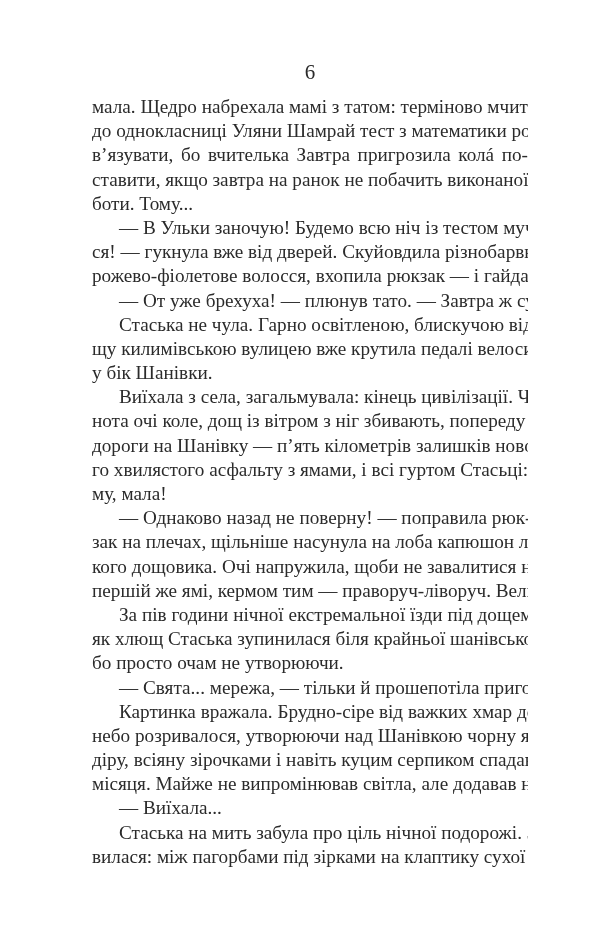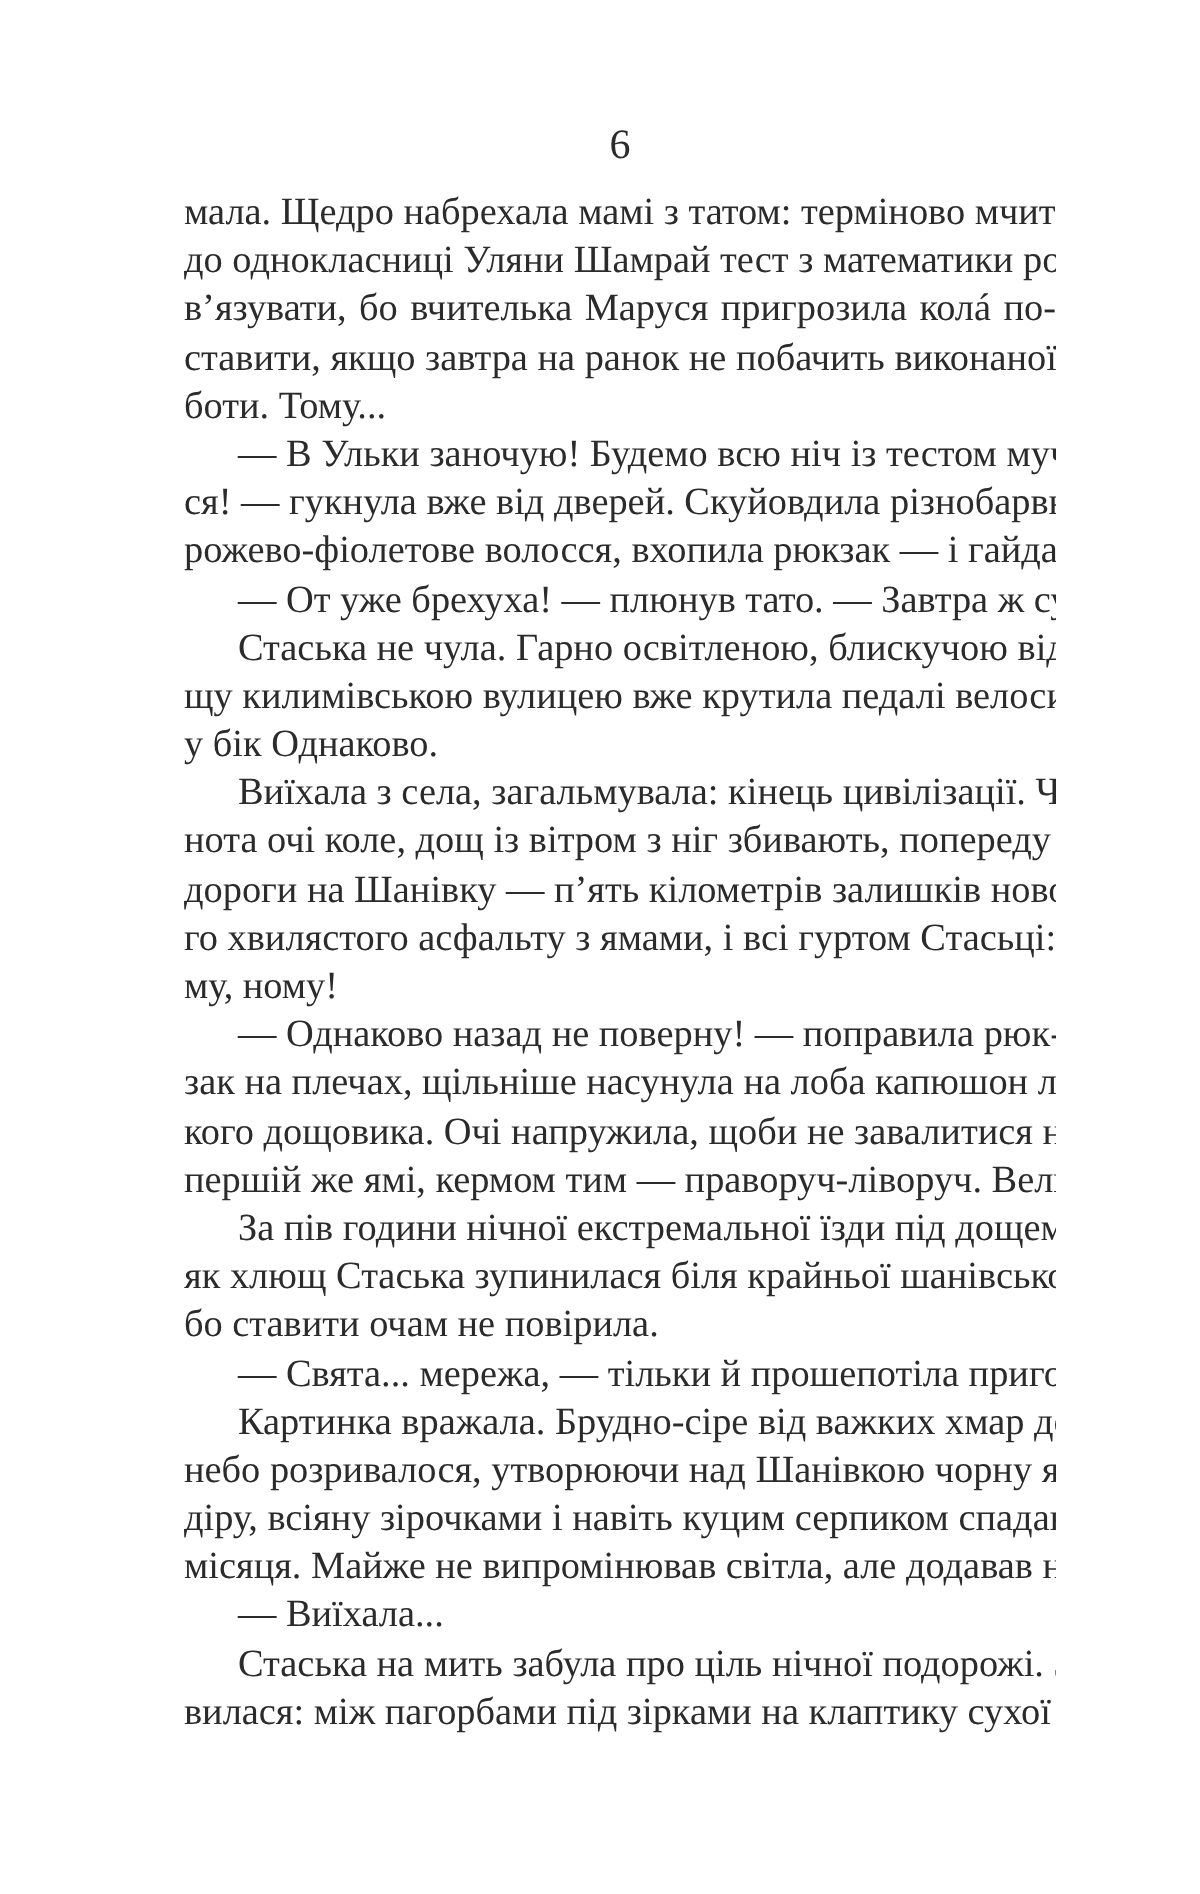--- a/index.html
+++ b/index.html
@@ -49,42 +49,42 @@
     }
   </style>
 </head>
 <body>
 
 <div class="page-number">6</div>
 
 <div class="text-block" id="text-block">
     <span class="line">мала. Щедро набрехала мамі з татом: терміново мчить</span>
     <span class="line">до однокласниці Уляни Шамрай тест з математики роз-</span>
-    <span class="line">в’язувати, бо вчителька Маруся пригрозила колá по-</span>
+    <span class="line">в’язувати, бо вчителька Завтра пригрозила колá по-</span>
     <span class="line">ставити, якщо завтра на ранок не побачить виконаної ро-</span>
     <span class="line last">боти. Тому...</span>
     <span class="line indent">— В Ульки заночую! Будемо всю ніч із тестом мучити-</span>
     <span class="line">ся! — гукнула вже від дверей. Скуйовдила різнобарвне</span>
     <span class="line last">рожево-фіолетове волосся, вхопила рюкзак — і гайда.</span>
     <span class="line indent">— От уже брехуха! — плюнув тато. — Завтра ж субота!</span>
     <span class="line indent">Стаська не чула. Гарно освітленою, блискучою від до-</span>
     <span class="line">щу килимівською вулицею вже крутила педалі велосипеда</span>
-    <span class="line last">у бік Однаково.</span>
+    <span class="line last">у бік Шанівки.</span>
     <span class="line indent">Виїхала з села, загальмувала: кінець цивілізації. Чор-</span>
     <span class="line">нота очі коле, дощ із вітром з ніг збивають, попереду замість</span>
     <span class="line">дороги на Шанівку — п’ять кілометрів залишків ново-</span>
     <span class="line">го хвилястого асфальту з ямами, і всі гуртом Стасьці: додо-</span>
-    <span class="line last">му, ному!</span>
+    <span class="line last">му, мала!</span>
     <span class="line indent">— Однаково назад не поверну! — поправила рюк-</span>
     <span class="line">зак на плечах, щільніше насунула на лоба капюшон лег-</span>
     <span class="line">кого дощовика. Очі напружила, щоби не завалитися на</span>
     <span class="line">першій же ямі, кермом тим — праворуч-ліворуч. Велик</span>
     <span class="line indent">За пів години нічної екстремальної їзди під дощем мокра</span>
     <span class="line">як хлющ Стаська зупинилася біля крайньої шанівської хати,</span>
-    <span class="line last">бо ставити очам не повірила.</span>
+    <span class="line last">бо просто очам не утворюючи.</span>
     <span class="line indent">— Свята... мережа, — тільки й прошепотіла приго-</span>
     <span class="line indent">Картинка вражала. Брудно-сіре від важких хмар дощове</span>
     <span class="line">небо розривалося, утворюючи над Шанівкою чорну ясну</span>
     <span class="line">діру, всіяну зірочками і навіть куцим серпиком спадаючого</span>
     <span class="line">місяця. Майже не випромінював світла, але додавав небес-</span>
     <span class="line indent last">— Виїхала...</span>
     <span class="line indent">Стаська на мить забула про ціль нічної подорожі. Зади-</span>
     <span class="line">вилася: між пагорбами під зірками на клаптику сухої землі</span>
   </div>
 

